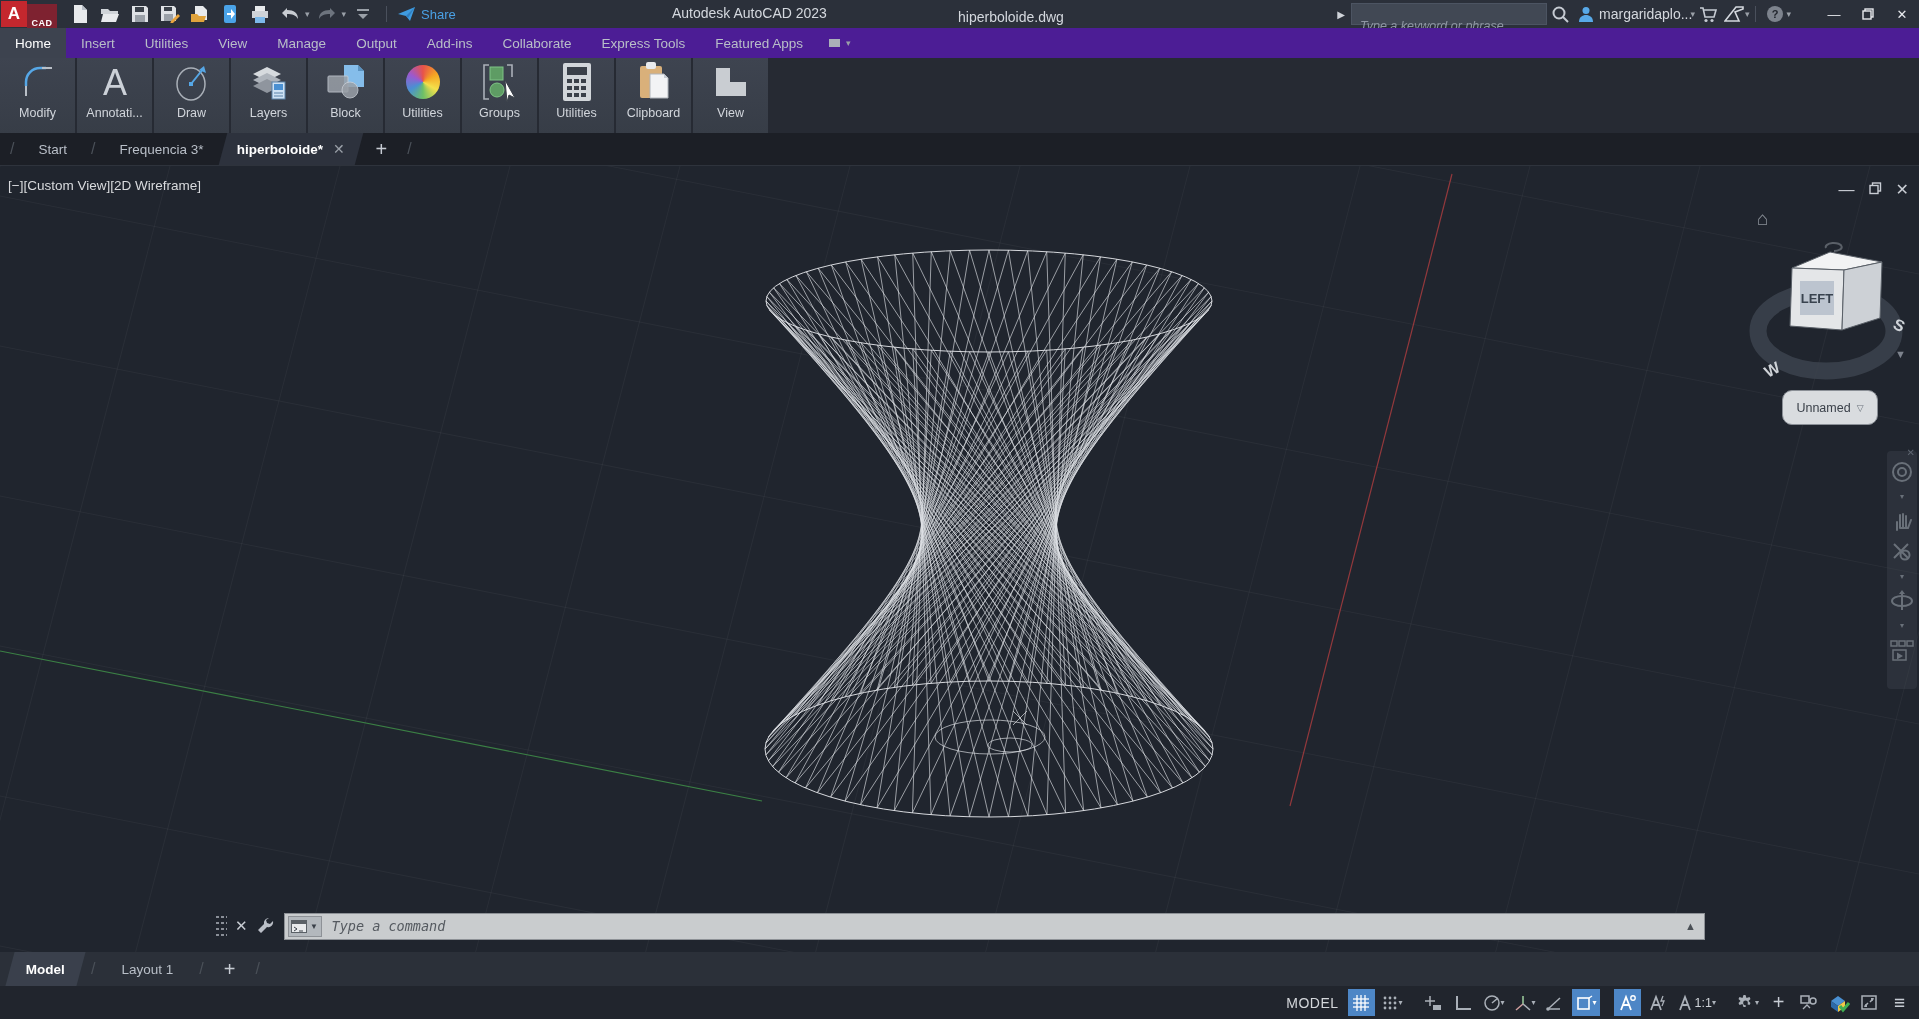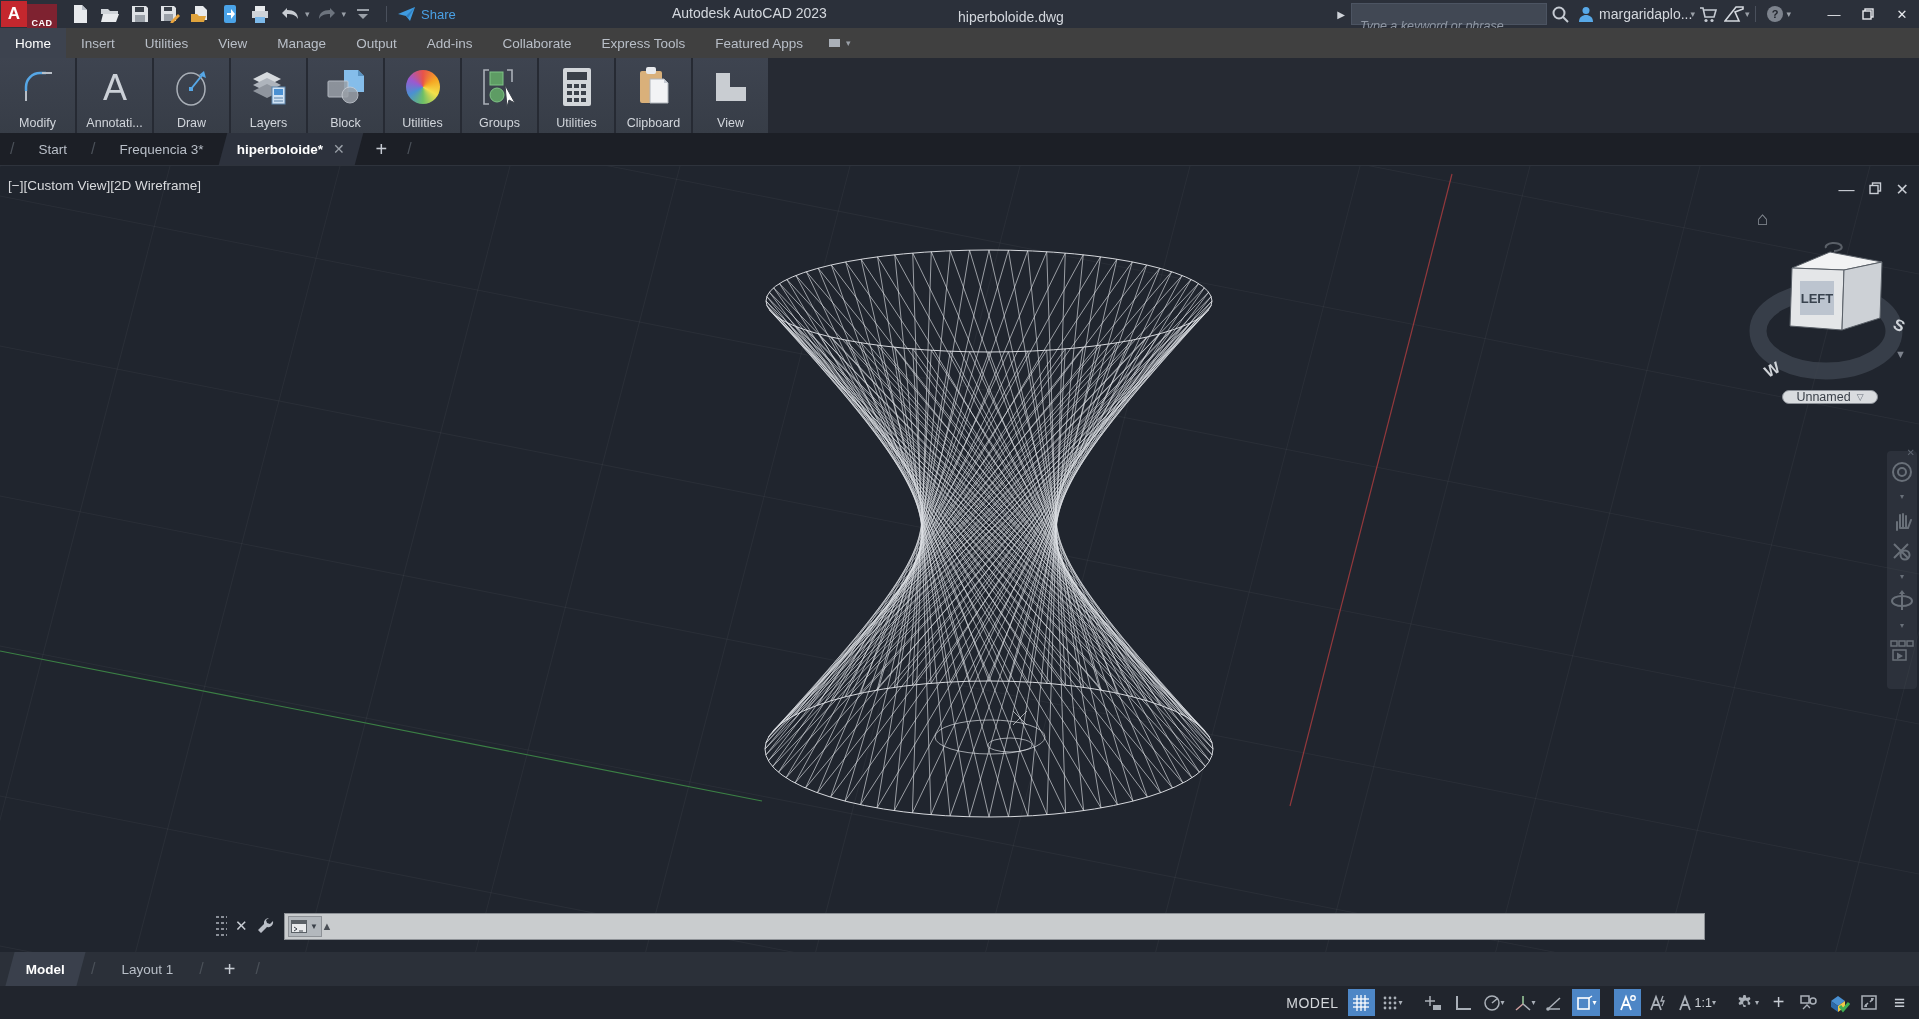--- a/index.html
+++ b/index.html
@@ -27,52 +27,52 @@
   .search-box { width:196px; height:22px; background:#414854; border:1px solid #4c5462; display:flex; align-items:center; }
   .search-box input { flex:1; background:transparent; border:none; outline:none; color:#cfd3d9;
     font-style:italic; font-size:12.5px; padding:0 8px; font-family:"Liberation Sans",sans-serif;margin-top:24px; }
   .search-box input::placeholder { color:#8f97a3; }
   .tb-ico { display:flex; align-items:center; justify-content:center; width:26px; height:26px; }
   .username { color:#d4d8de; font-size:14px; max-width:104px; white-space:nowrap; }
   .winbtns { display:flex; align-items:center; margin-left:26px; }
   .winbtn { width:34px; height:28px; display:flex; align-items:center; justify-content:center; color:#e8eaee; font-size:13px; }
 
   
-  .ribbontabs { position:absolute; left:0; top:28px; width:100%; height:30px; background:#404040;
+  .ribbontabs { position:absolute; left:0; top:28px; width:100%; height:30px; background:#4c1d95;
     display:flex; align-items:stretch; color:#b9bfc8; font-size:13.5px; }
   .rtab { display:flex; align-items:center; padding:0 15px; cursor:default; }
   .rtab.active { background:#3d434f; color:#fff; }
   .rtab-more { display:flex; align-items:center; gap:4px; padding:0 10px; color:#aab0b8; }
 
   
   .ribbonpanels { position:absolute; left:0; top:58px; width:100%; height:75px; background:#262a33; display:flex; }
   .rpanel { width:75px; height:75px; margin-right:2px; background:linear-gradient(#3e4450,#373d47);
     display:flex; flex-direction:column; align-items:center; justify-content:flex-end; cursor:default; }
   .rpanel .picon { flex:1; display:flex; align-items:center; justify-content:center; width:100%; }
-  .rpanel .plabel { font-size:12.5px; color:#d2d6dc; padding-bottom:3px; white-space:nowrap; }
+  .rpanel .plabel { font-size:12.5px; color:#d2d6dc; padding-bottom:13px; white-space:nowrap; }
   .colorwheel { width:34px; height:34px; border-radius:50%;
     background:conic-gradient(#e8534a,#f5a623,#f3e04b,#6dbf67,#4a90d2,#9b59d0,#e8534a); }
 
   
   .filetabs { position:absolute; left:0; top:133px; width:100%; height:32px; background:#1c1f26;
     display:flex; align-items:stretch; color:#b9bfc8; font-size:13.5px; }
   .fslash { color:#4a5058; font-size:16px; display:flex; align-items:center; padding:0 10px; }
   .ftab { display:flex; align-items:center; padding:0 14px; gap:10px; }
   .ftab.active { background:#2d323d; color:#fff; font-weight:bold; transform:skewX(-15deg); margin:0 6px; }
   .ftab.active > * { transform:skewX(15deg); }
   .ftab-close { color:#9aa0a8; font-size:14px; font-weight:normal; }
   .ftab-plus { display:flex; align-items:center; font-size:20px; color:#c6cbd3; padding:0 10px; }
 
   
   .viewport { position:absolute; left:0; top:165px; width:1919px; height:787px; background:#20252e; border-top:1px solid #2e333c; }
   .vp-label { position:absolute; left:8px; top:12px; color:#d8dadd; font-size:13.5px; }
   .vp-controls { position:absolute; right:10px; top:14px; display:flex; gap:14px; color:#c9cdd4; align-items:center; }
   .home-glyph { position:absolute; left:1757px; top:42px; color:#8a9098; font-size:19px; }
   .vc-chevron { position:absolute; left:1895px; top:182px; color:#7d838d; font-size:11px; }
-  .view-pill { position:absolute; left:1782px; top:224px; width:96px; height:14px; background:#d9dcdf;
+  .view-pill { position:absolute; left:1782px; top:224px; width:96px; height:35px; background:#d9dcdf;
     border:1px solid #8a8f96; border-radius:10px; display:flex; align-items:center; justify-content:center;
     gap:6px; color:#3a4049; font-size:12.5px; }
   .view-pill .pv-caret { font-size:9px; color:#6b727c; }
   .navbar { position:absolute; left:1887px; top:285px; width:30px; height:238px;
     background:rgba(72,78,90,0.30); border-radius:4px; display:flex; flex-direction:column;
     align-items:center; padding-top:10px; gap:9px; }
   .navbar .nclose { position:absolute; top:-4px; right:2px; color:#5d6470; font-size:10px; }
 
   
   .cmd-dock { position:absolute; left:215px; top:910px; width:1490px; height:32px; display:flex; align-items:center; }
@@ -655,20 +655,21 @@
     <div class="cmd-input">
       <span class="cmd-chip">
         <svg width="16" height="13">
             <rect x="0.5" y="0.5" width="15" height="12" fill="#e8eaec" stroke="#5a6066"></rect>
             <rect x="0.5" y="0.5" width="15" height="3.5" fill="#5a6066"></rect>
             <path d="M3 7l3 2-3 2" stroke="#3a4049" fill="none"></path>
             <line x1="8" y1="11" x2="12" y2="11" stroke="#3a4049"></line>
           </svg>
         <span class="chip-caret">▼</span>
       </span>
+      <input type="text" placeholder="Type a command" style="">
       <span class="cmd-up">▲</span>
     </div>
   </div>
 
   <div class="layoutbar">
     <span class="ltab active">
       <span>Model</span>
     </span>
     <span class="fslash">/</span>
     <span class="ltab">Layout 1</span>

